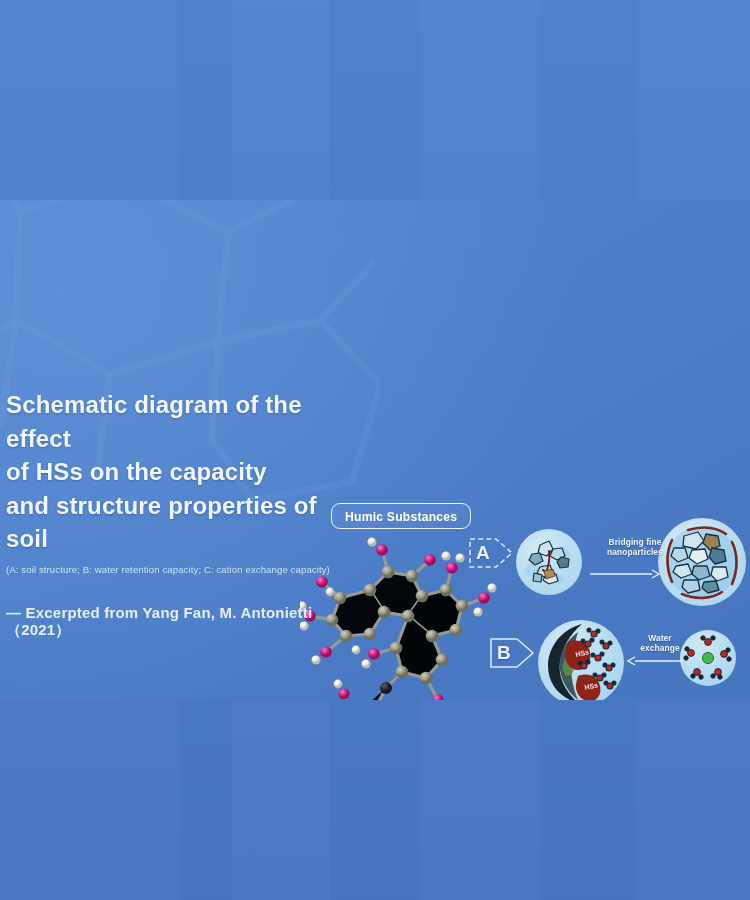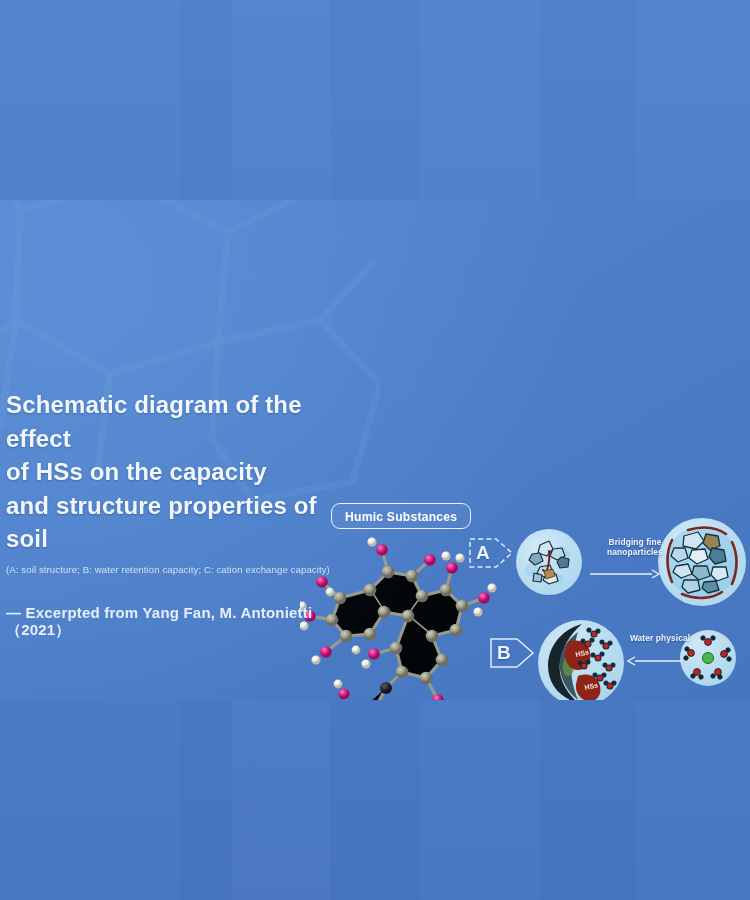--- a/index.html
+++ b/index.html
@@ -403,21 +403,21 @@
               <circle cx="33" cy="46" r="2.2"></circle>
             <circle cx="13" cy="46" r="2.2"></circle>
               <circle cx="21" cy="47" r="2.2"></circle>
             <circle cx="7" cy="19" r="2.2"></circle>
               <circle cx="6" cy="28" r="2.2"></circle>
           </g>
         </g>
       </svg>
     </div>
 
-    <div class="cap" id="cap-b">Water physical</div>
+    <div class="cap" id="cap-b">Water exchange</div>
     <div class="conn" id="conn-b">
       <svg width="54" height="12" viewBox="0 0 54 12">
         <line x1="54" y1="6" x2="7" y2="6" stroke="#e8f1fc" stroke-width="1.4"></line>
         <path d="M7,2 L0,6 L7,10" fill="none" stroke="#e8f1fc" stroke-width="1.4"></path>
       </svg>
     </div>
 
   </div>
 </div>
 

